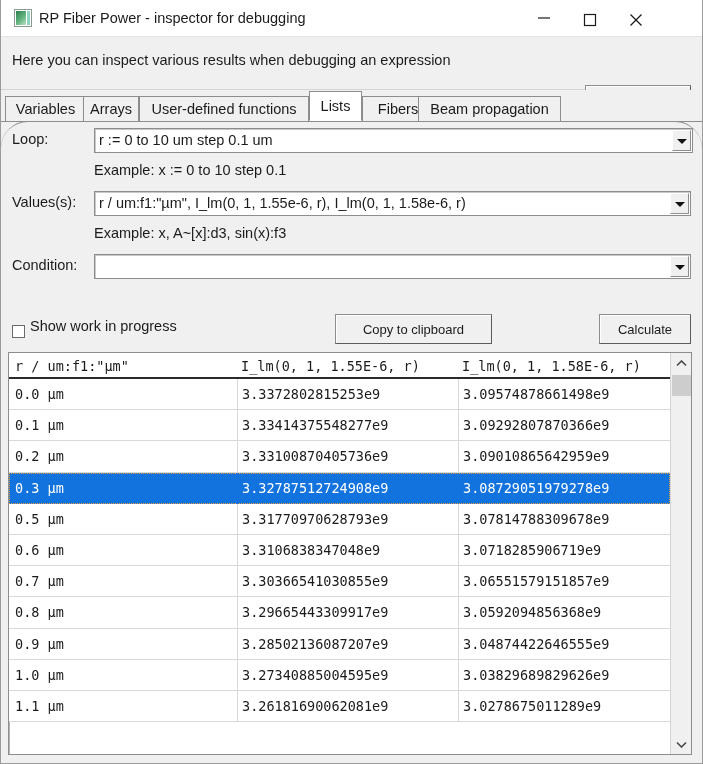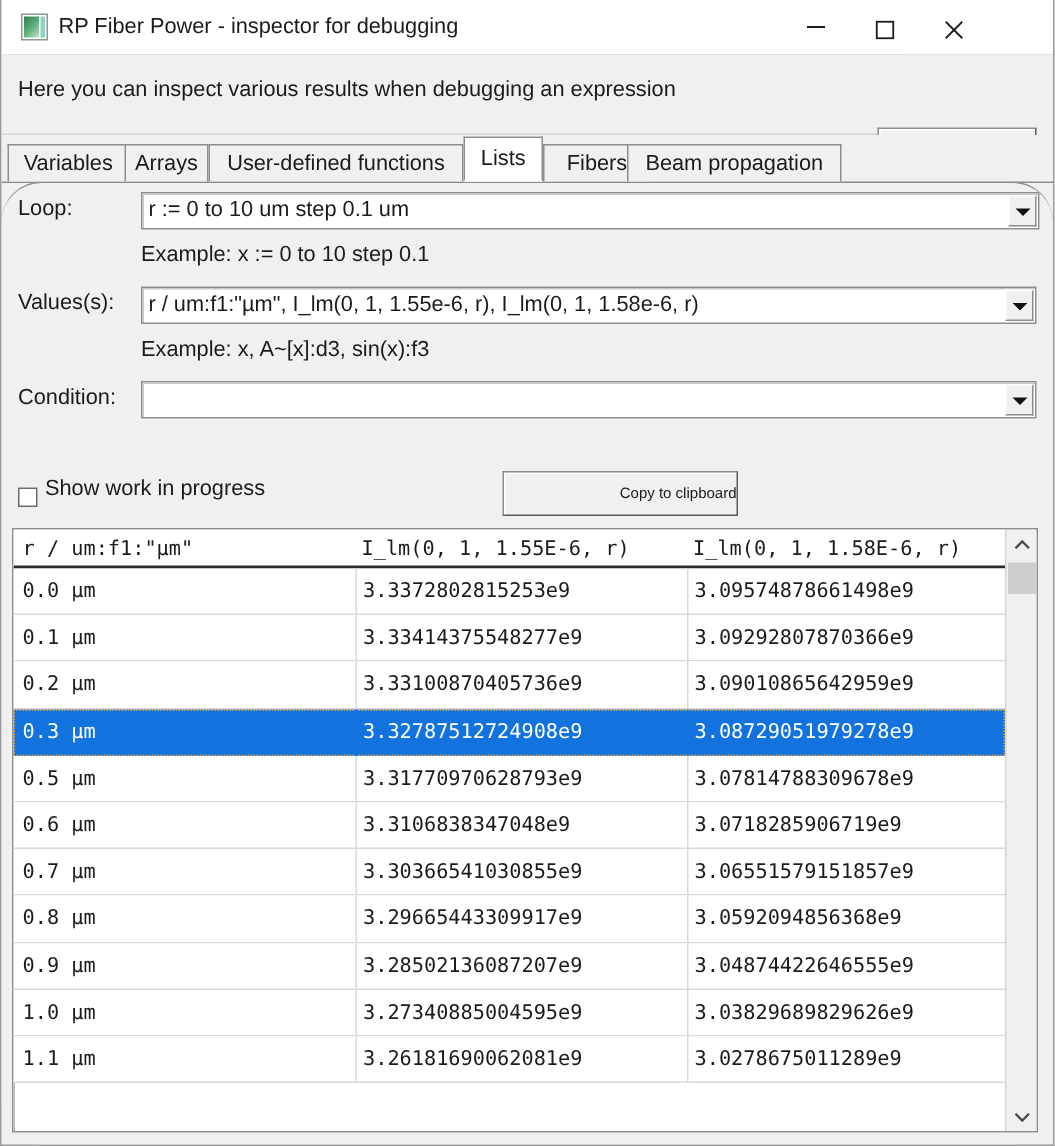--- a/index.html
+++ b/index.html
@@ -72,23 +72,23 @@
     font-size: 14.5px; color: #1b1b1b;
     white-space: nowrap;
   }
   .btn {
     background: #f0f0f0;
     border: 1px solid #8d8d8d;
     border-right-color: #5c5c5c;
     border-bottom-color: #5c5c5c;
     box-shadow: inset 1px 1px 0 #ffffff;
     font-family: "Liberation Sans", sans-serif;
-    font-size: 10px;
+    font-size: 13px;
     color: #1b1b1b;
-    text-align: right;
+    text-align: center;
     cursor: default;
     padding: 0;
   }
   #update-button {
     position: absolute; left: 584px; top: 48px;
     width: 106px; height: 31px;
   }
 
   
   .tabstrip {
@@ -342,20 +342,21 @@
 
     <div class="fld-label" style="left:11px; top:135px;">Condition:</div>
     <div class="combo" id="combo-condition">
       <div class="val" placeholder=""></div>
       <div class="arrow"></div>
     </div>
 
     <div id="chk-wip"></div>
     <div id="chk-wip-label">Show work in progress</div>
     <button class="btn" id="copy-button">Copy to clipboard</button>
+    <button class="btn" id="calculate-button">Calculate</button>
 
     <div class="table-wrap">
       <div class="grid">
         <div class="hdr">
           <div class="hc c0">r / um:f1:"µm"</div>
           <div class="hc c1">I_lm(0, 1, 1.55E-6, r)</div>
           <div class="hc c2">I_lm(0, 1, 1.58E-6, r)</div>
         </div>
         <div id="rows-host">
             <div class="row">

